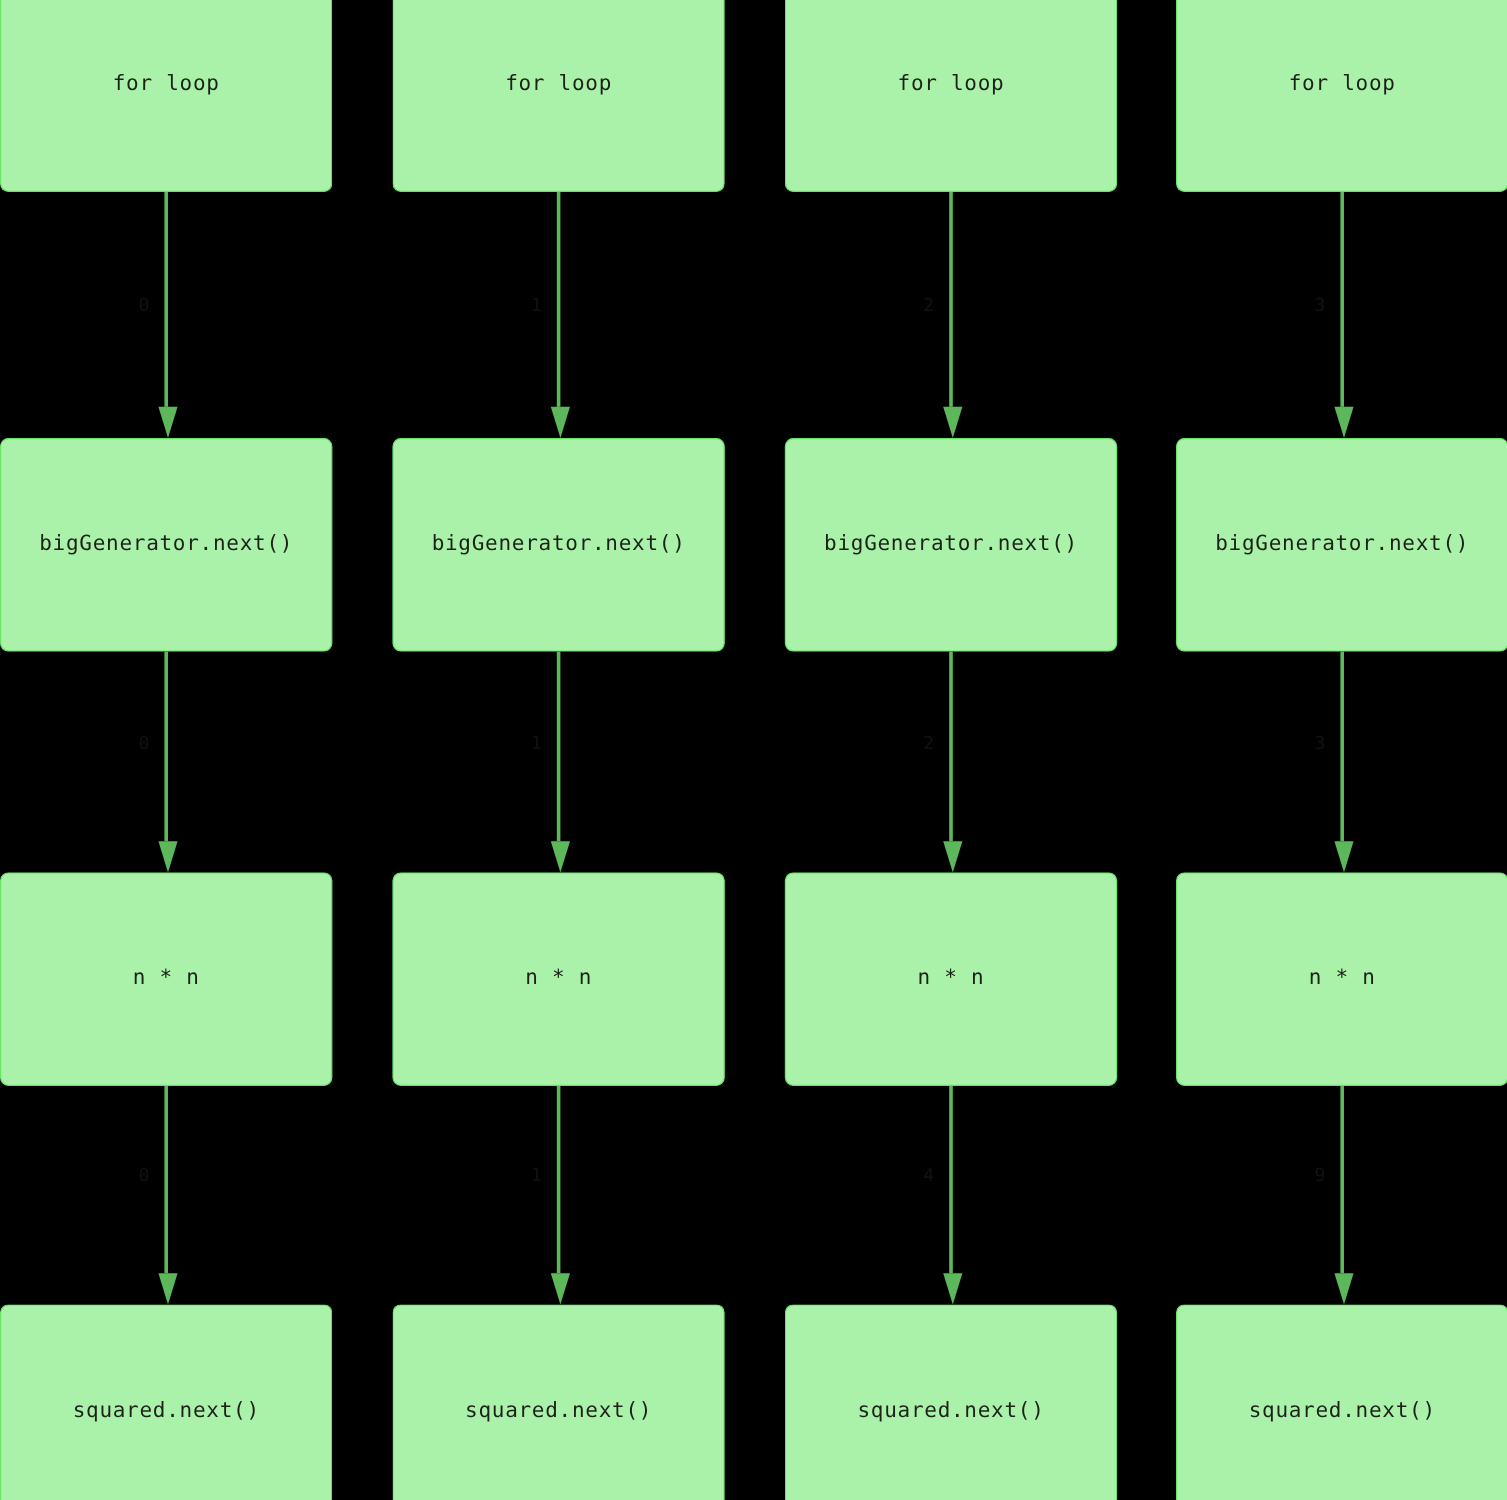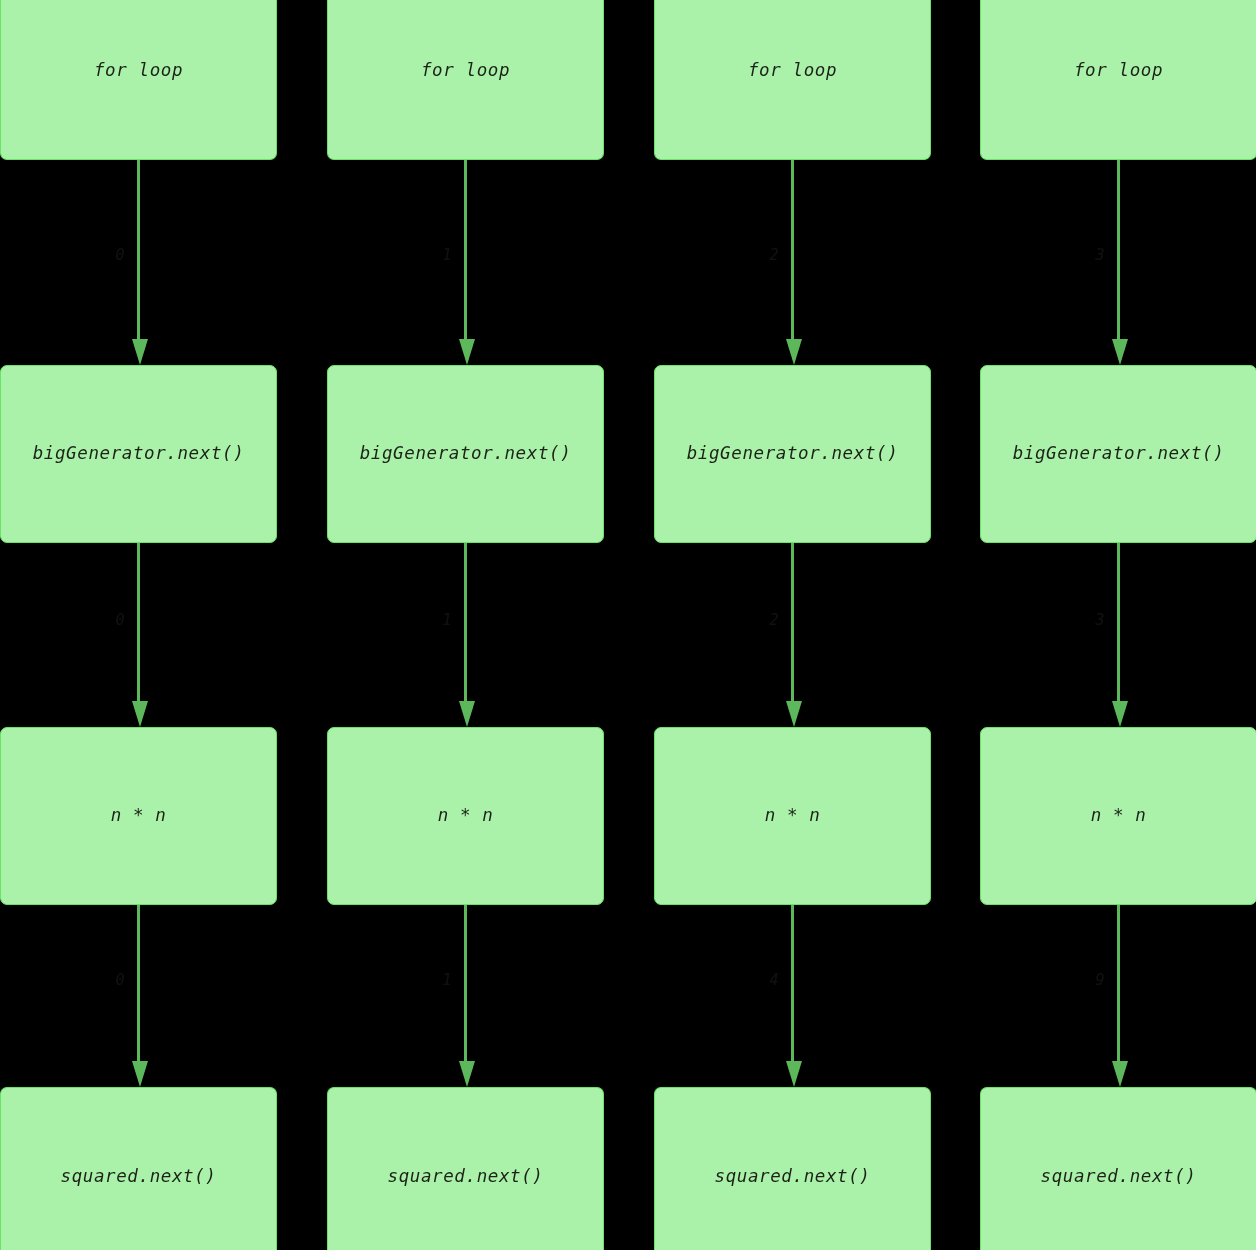--- a/index.html
+++ b/index.html
@@ -12,21 +12,20 @@
     height: 1250px;
     overflow: hidden;
     font-family: "DejaVu Sans Mono", "Liberation Mono", monospace;
   }
 
   #diagram {
     position: relative;
     width: 1183px;
     height: 1250px;
     background: #000000;
-    font-style: italic;
   }
 
   .node {
     position: absolute;
     box-sizing: border-box;
     background: #aaf2a9;
     border: 1.6px solid #68e565;
     border-radius: 7px;
     display: flex;
     align-items: center;

